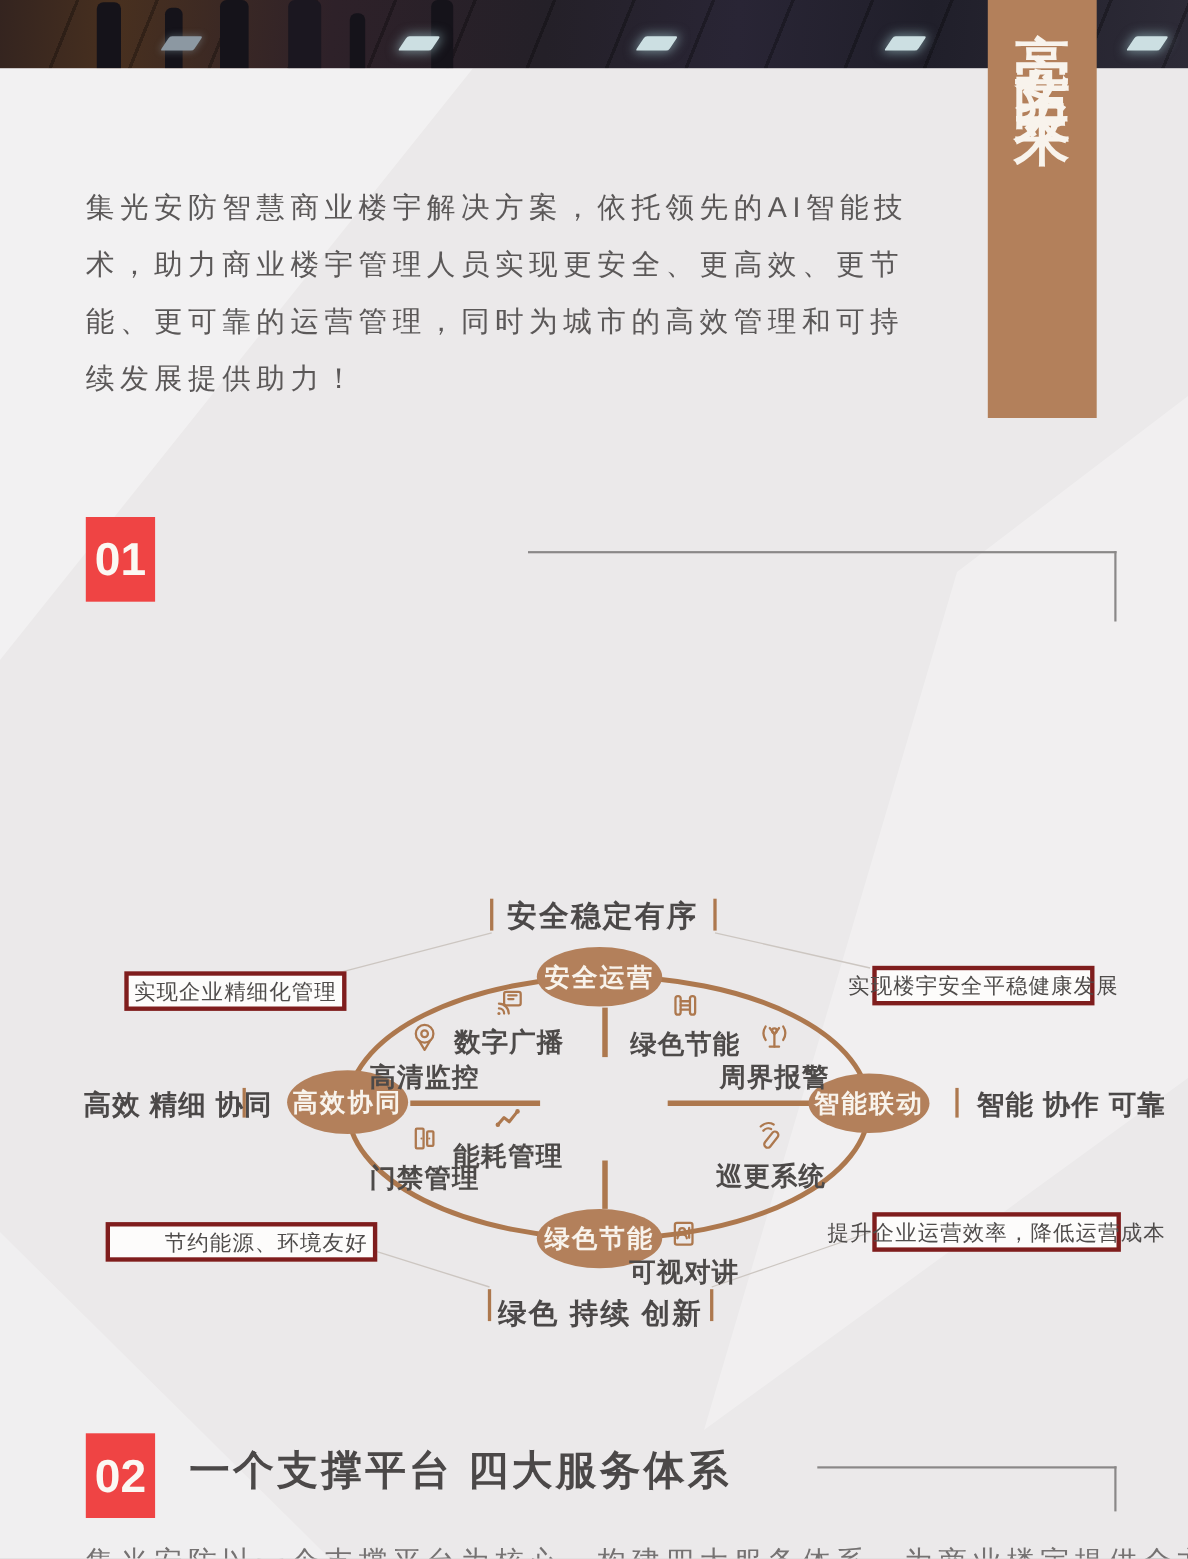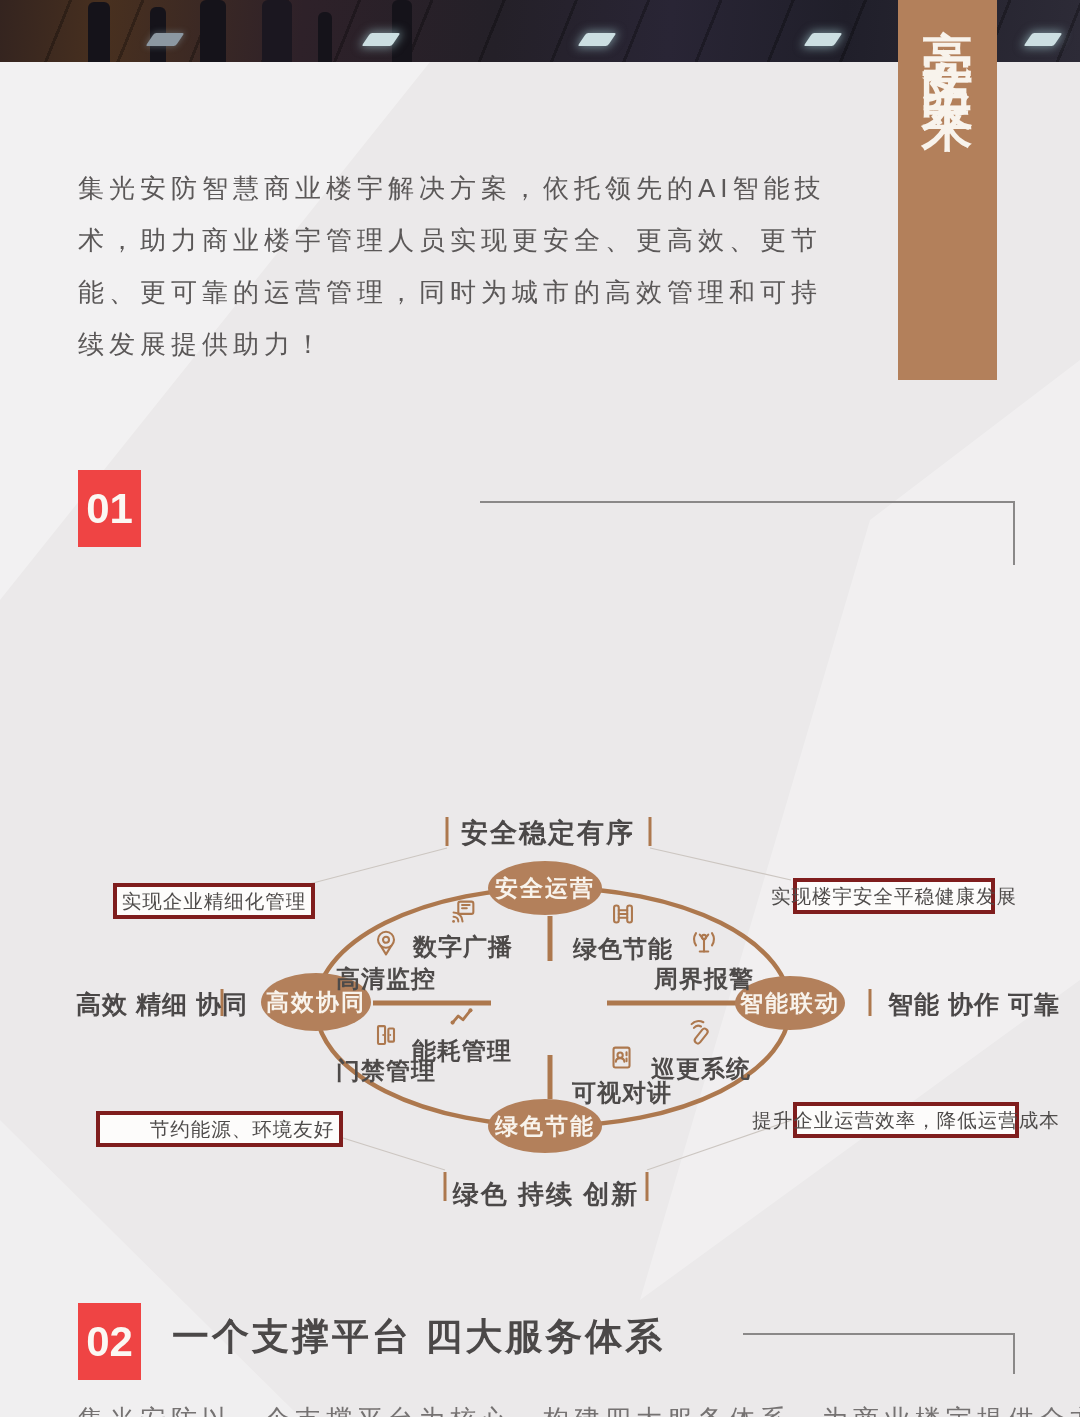--- a/index.html
+++ b/index.html
@@ -83,21 +83,21 @@
   .feature{position:absolute;display:flex;flex-direction:column;align-items:center;gap:3px;
     transform:translateX(-50%);z-index:2;}
   .feature svg{display:block;}
   .feature .flabel{font-size:24px;font-weight:600;color:#4d4a49;letter-spacing:1px;white-space:nowrap;}
   .f-broadcast{left:463px;top:896px;}
   .f-hd{left:386px;top:928px;}
   .f-gate{left:623px;top:898px;}
   .f-perimeter{left:704px;top:928px;}
   .f-access{left:386px;top:1020px;}
   .f-energy{left:462px;top:1000px;}
-  .f-intercom{left:622px;top:1042px;}
+  .f-intercom{left:622px;top:1106px;}
   .f-patrol{left:701px;top:1018px;}
 
   .clipped-line{position:absolute;left:78px;top:1406px;width:950px;font-size:26px;
     letter-spacing:5px;color:#757272;white-space:nowrap;line-height:26px;}
 </style>
 </head>
 <body>
 
 <div class="page">
 

